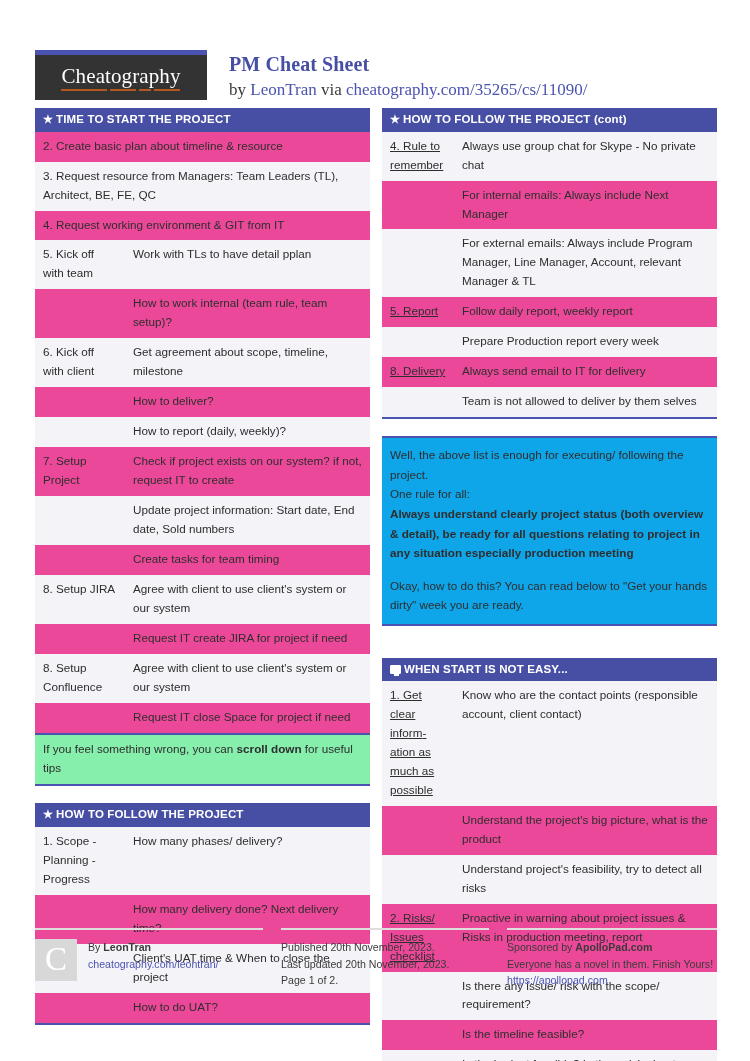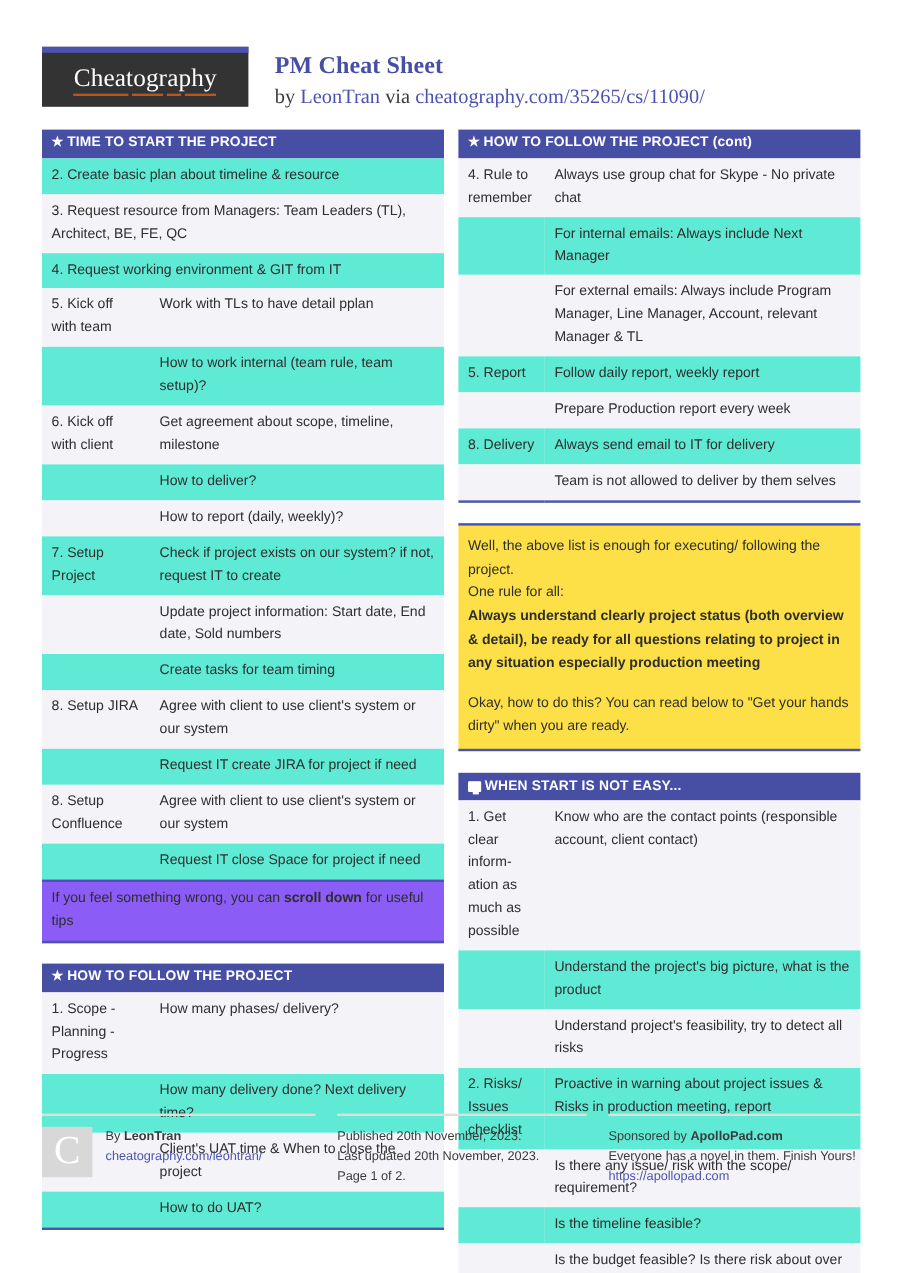--- a/index.html
+++ b/index.html
@@ -19,21 +19,21 @@
   .page {
     position: absolute;
     left: 35px; top: 0;
     width: 682px;
     height: 1061px;
   }
 
   
   .header {
     display: flex;
-    align-items: center;
+    align-items: flex-end;
     padding-top: 28px;
     height: 100px;
   }
   .logo-box {
     width: 172px;
     height: 50px;
     background: #333333;
     border-top: 5px solid #4b53b0;
     display: flex;
     align-items: center;
@@ -137,43 +137,43 @@
     border-bottom: 2.5px solid #4b53b0;
   }
   table.ct td {
     font-size: 11.7px;
     line-height: 1.62;
     padding: 5px 8px 6px 8px;
     vertical-align: top;
     color: #2e2e2e;
   }
   tr.odd td { background: #f3f3f8; }
-  tr.even td { background: #5eead4; }
+  tr.even td { background: #ec4899; }
   td.c1 { width: 90px; }
-  .col-right td.c1 { width: 72px; }
+  .col-right td.c1 { width: 72px; text-decoration: underline; }
 
   
   .note {
     border-bottom: 2.5px solid #4b53b0;
-    background: #8b5cf6;
+    background: #86efac;
     font-size: 11.7px;
     line-height: 1.62;
     padding: 5px 8px 7px 8px;
     color: #2e2e2e;
   }
   .note b { font-weight: bold; }
   .para {
     border-top: 2.5px solid #4b53b0;
     border-bottom: 2.5px solid #4b53b0;
-    background: #fde047;
+    background: #0ea5e9;
     font-size: 11.7px;
     line-height: 1.66;
     padding: 7px 8px 9px 8px;
     color: #2e2e2e;
-    margin-bottom: 18px;
+    margin-bottom: 32px;
   }
   .para p { margin: 0; }
   .para p.strong { font-weight: bold; margin-top: 1px; }
   .para p.spacer { height: 13px; }
 
   
   .footer {
     position: absolute;
     left: 0;
     top: 928px;
@@ -374,21 +374,21 @@
               </tr>
             </tbody>
         </table>
       </div>
 
       <div class="para">
         <p>Well, the above list is enough for executing/ following the project.</p>
         <p>One rule for all:</p>
         <p class="strong">Always understand clearly project status (both overview &amp; detail), be ready for all questions relating to project in any situation especially production meeting</p>
         <p class="spacer"></p>
-        <p>Okay, how to do this? You can read below to "Get your hands dirty" when you are ready.</p>
+        <p>Okay, how to do this? You can read below to "Get your hands dirty" week you are ready.</p>
       </div>
 
       <div class="block">
         <div class="block-header">
           <span class="monitor-icon"></span>
           <span>WHEN START IS NOT EASY...</span>
         </div>
         <table class="ct">
           <tbody>
               <tr class="odd">

